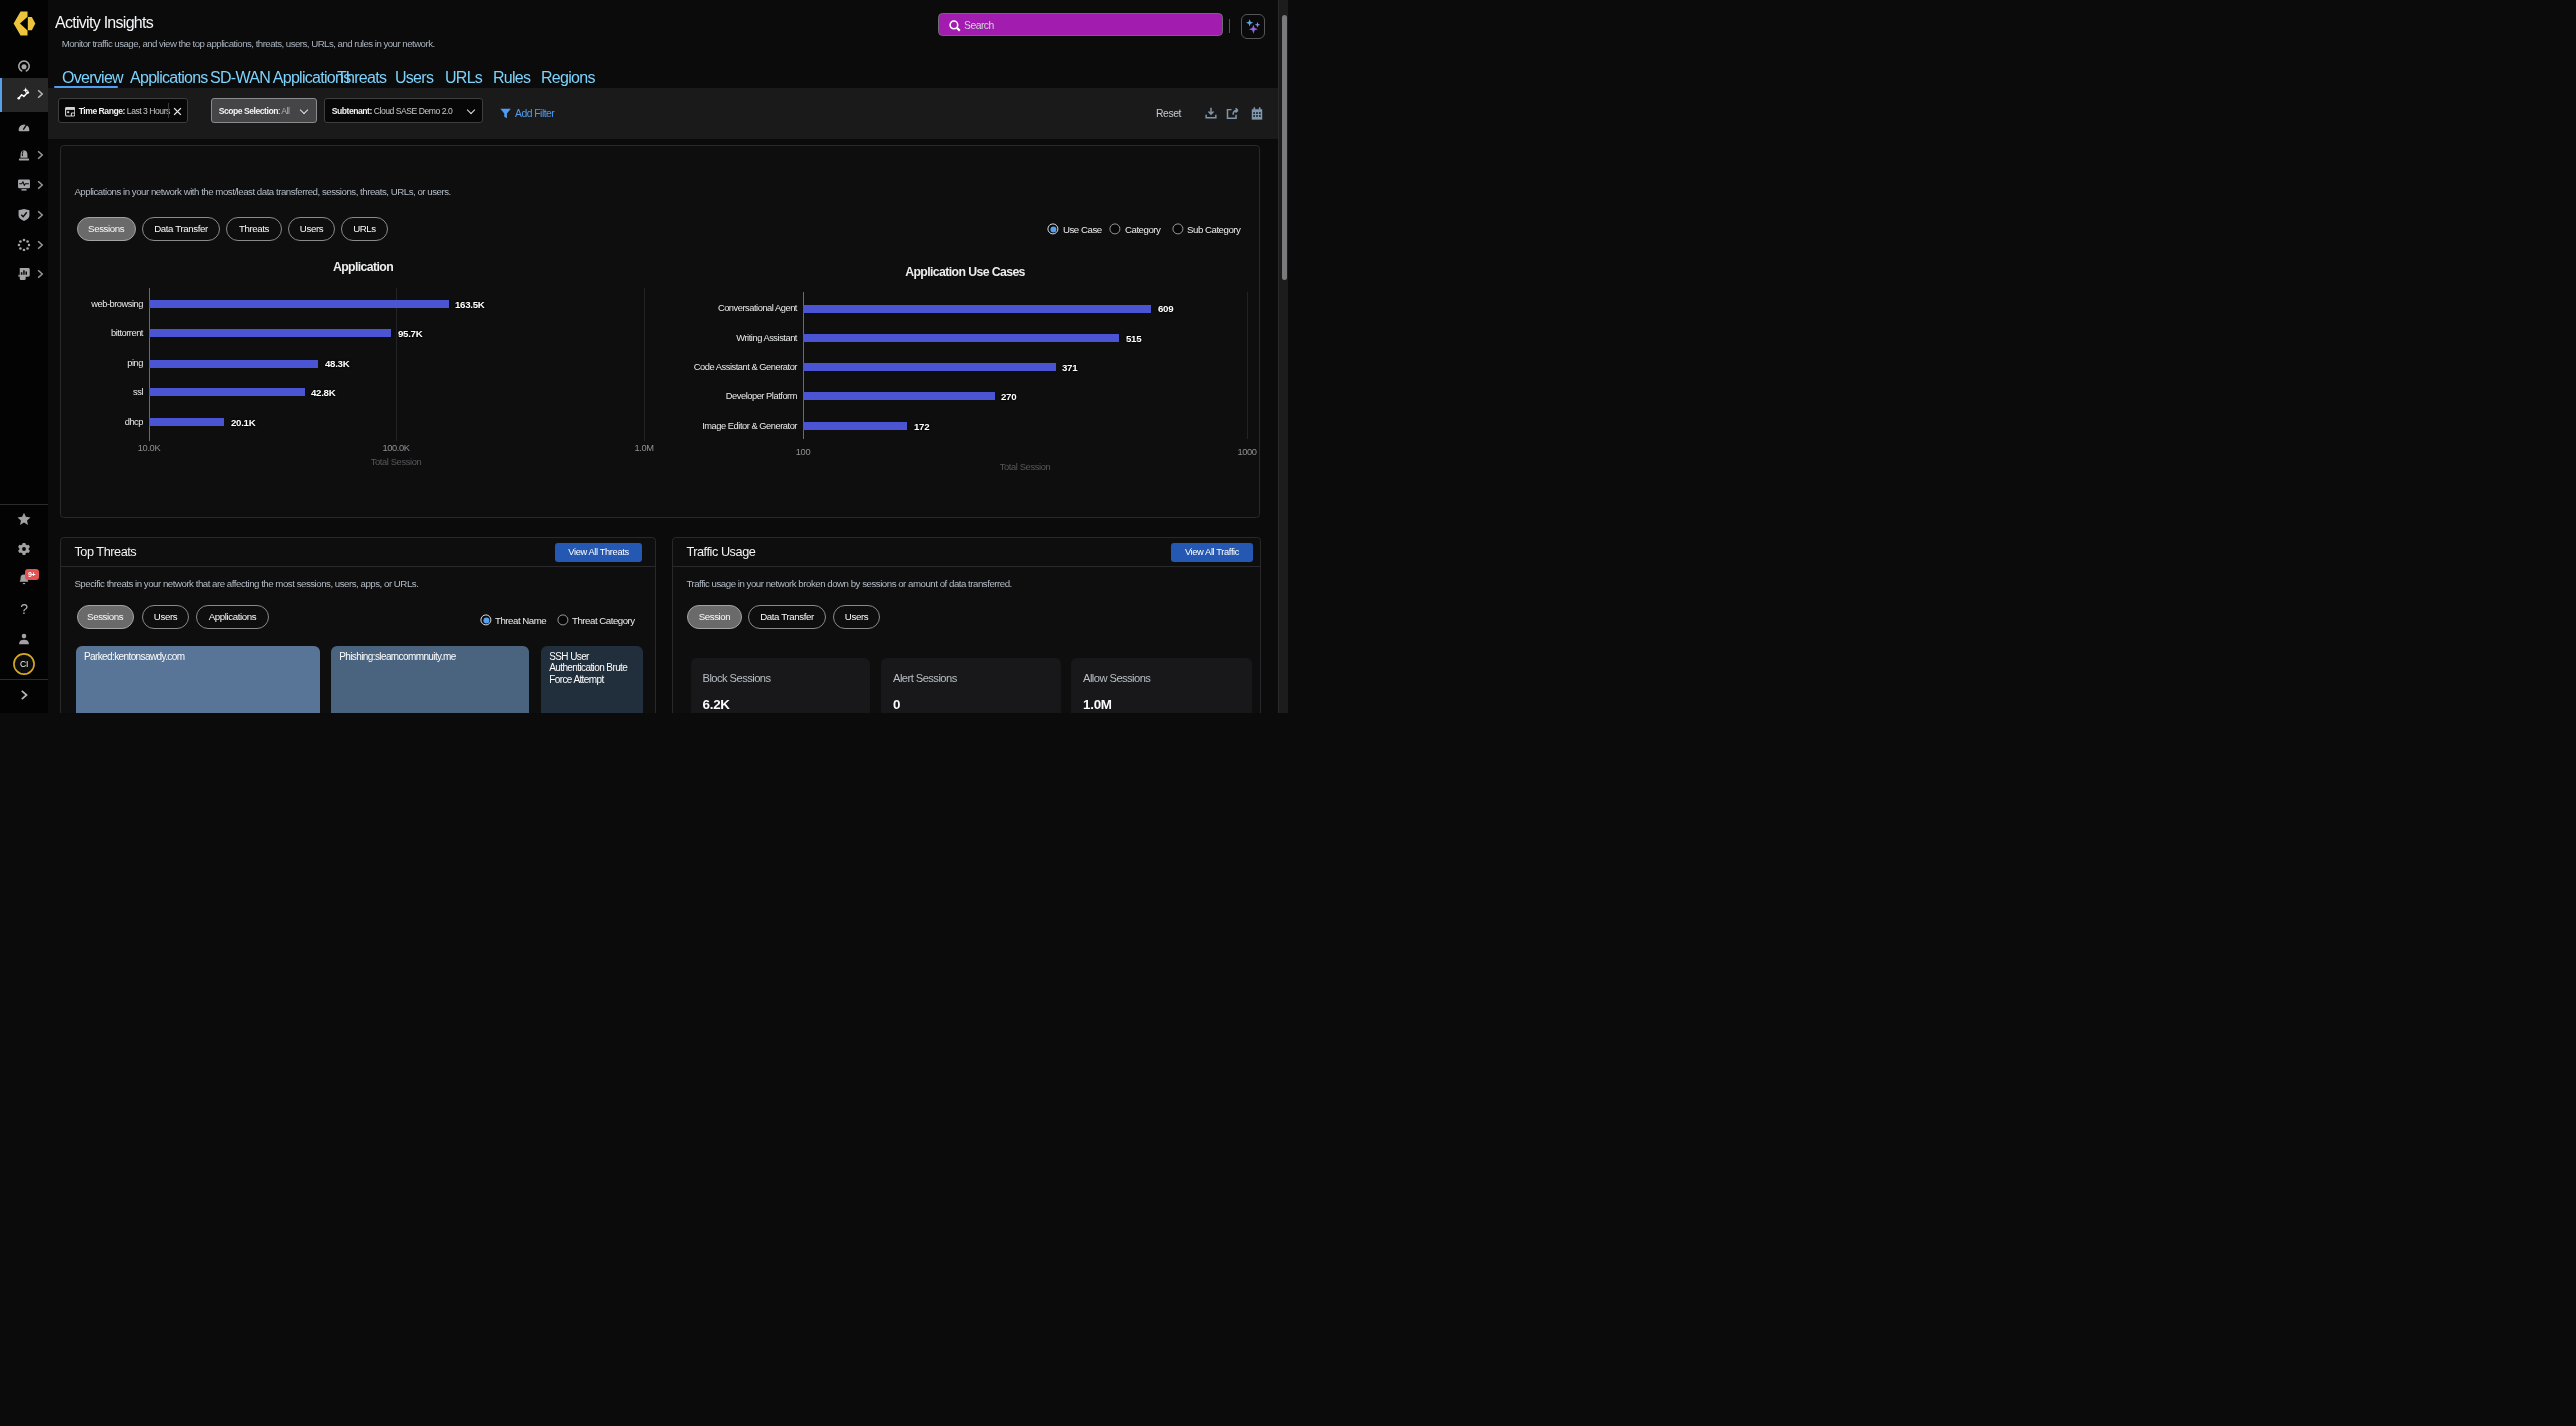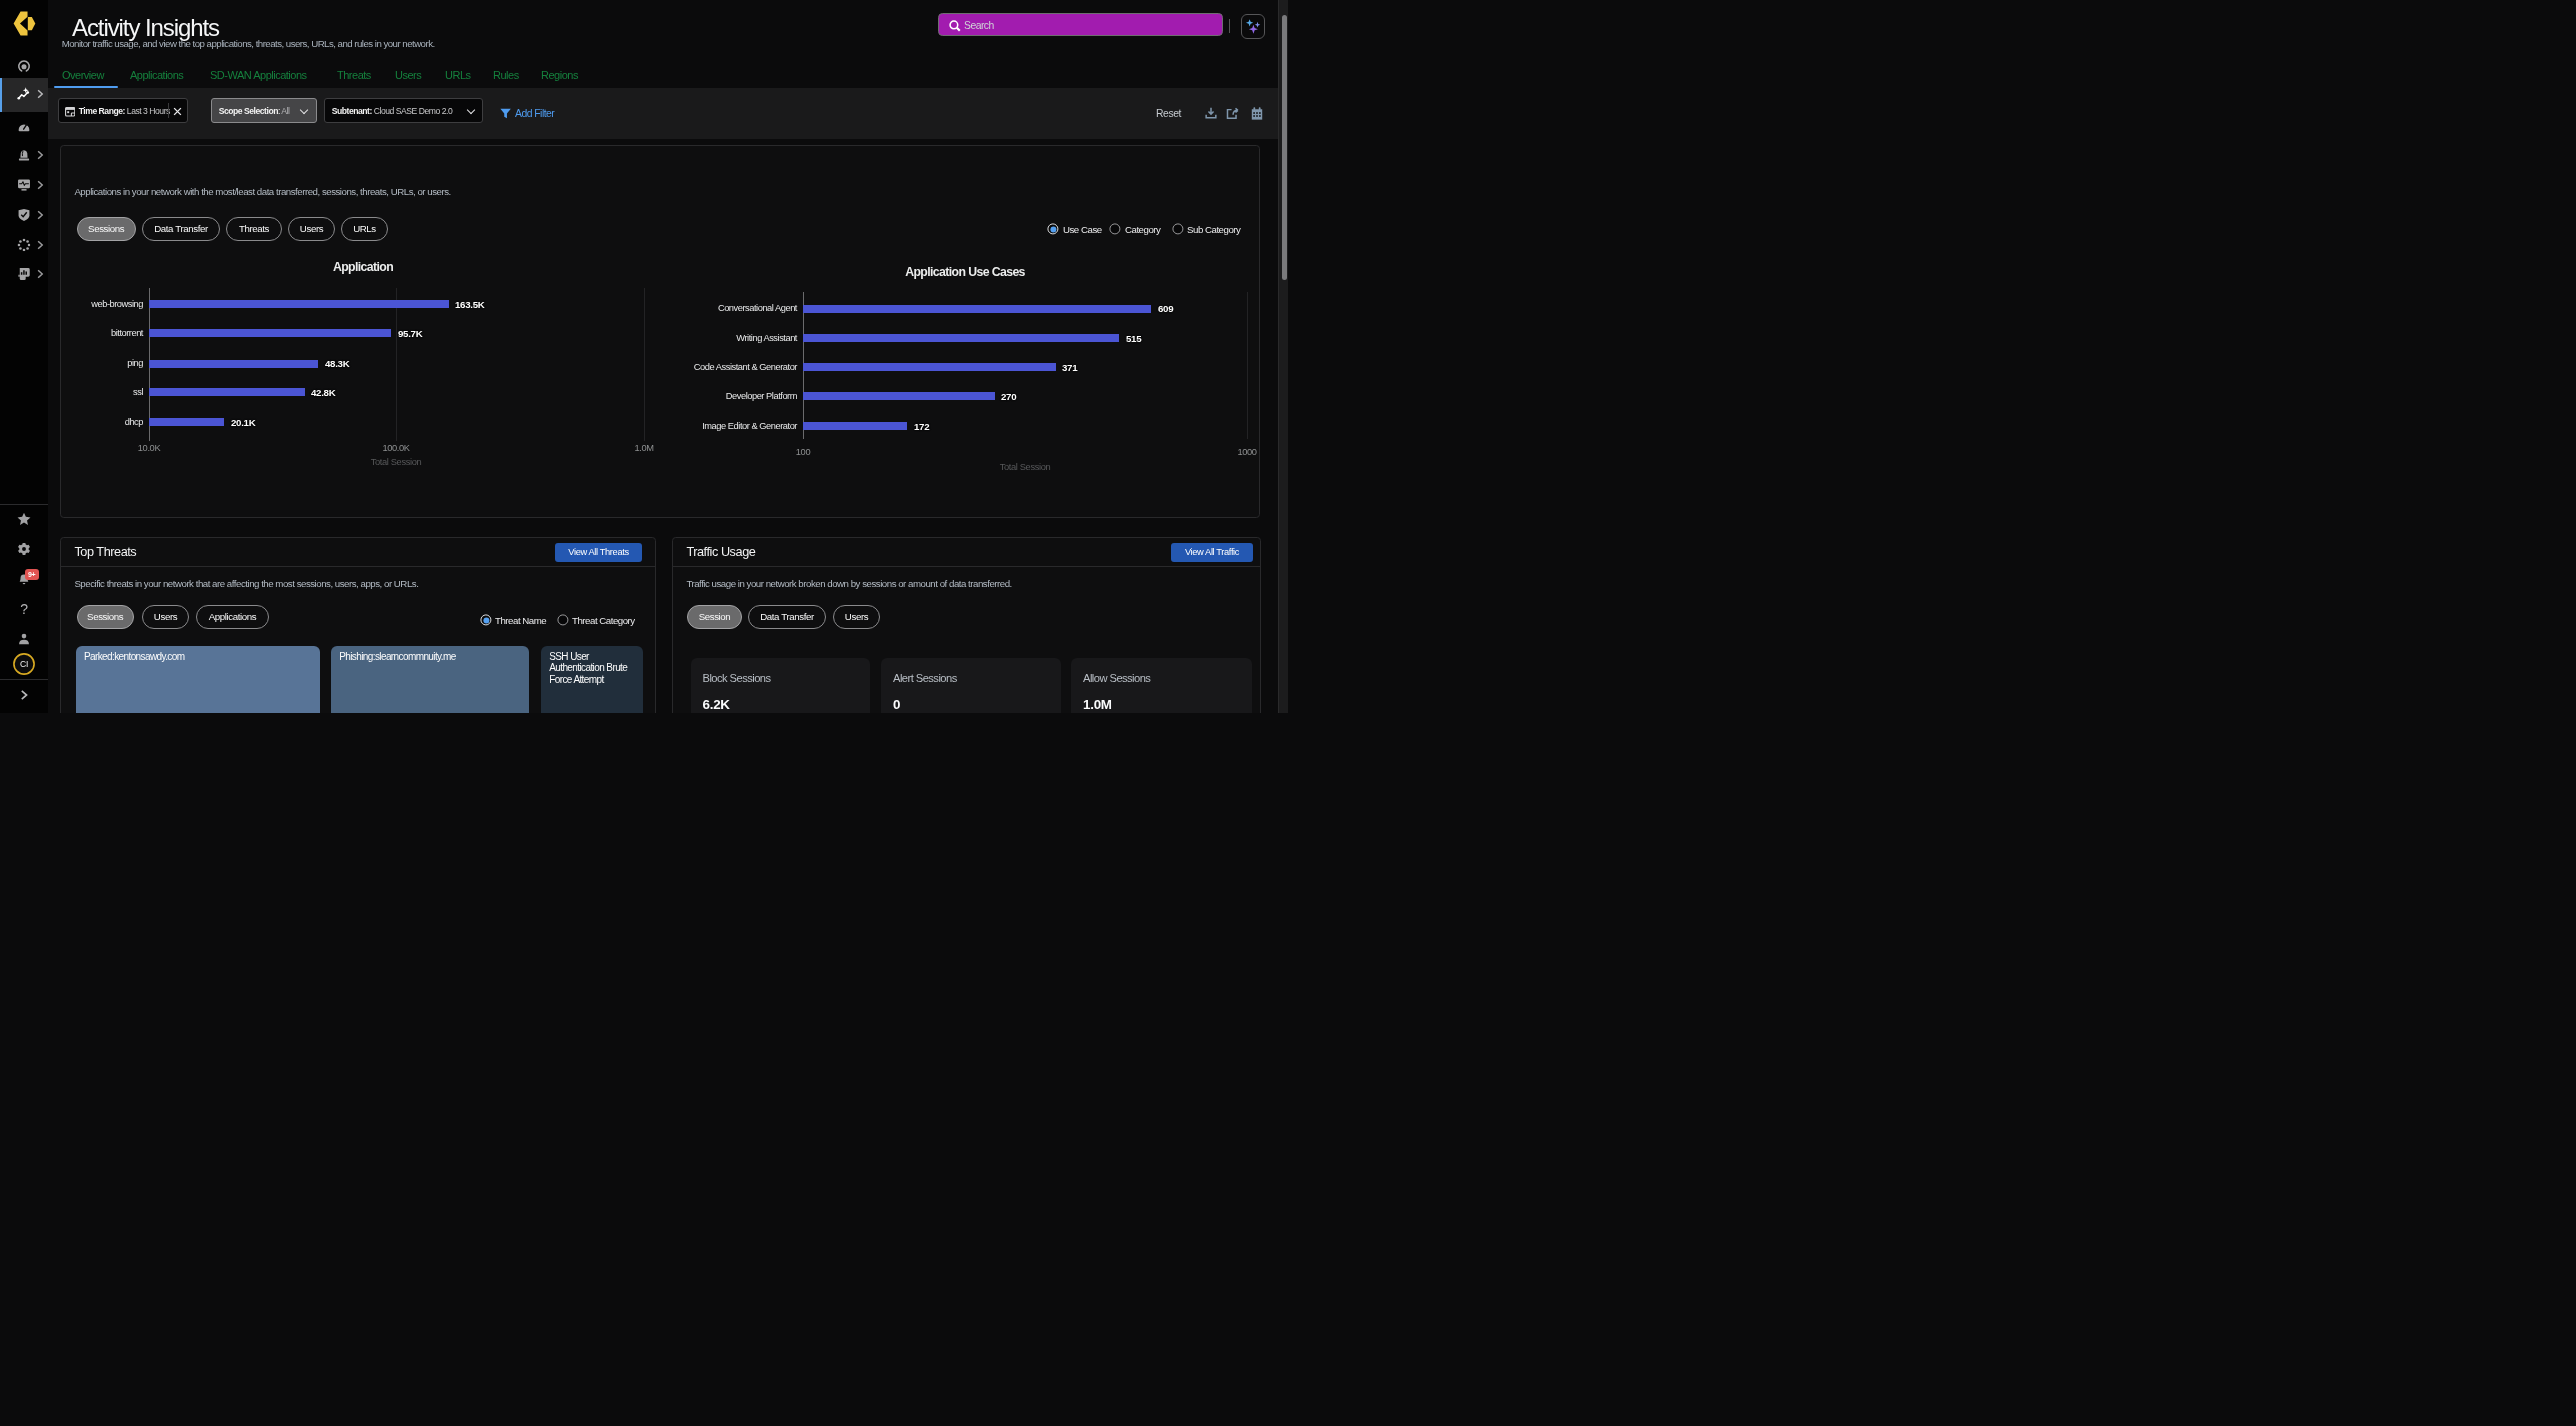--- a/index.html
+++ b/index.html
@@ -8,30 +8,30 @@
 
   
   #sidebar { position:absolute; left:0; top:0; width:48px; height:713px; background:#030303; z-index:5; }
   #sb-active { position:absolute; left:0; top:78px; width:48px; height:34px; background:#272728; }
   #sb-active .bluebar { position:absolute; left:0; top:0; width:2.2px; height:34px; background:#57a0ea; }
   .sb-ic { position:absolute; left:24px; transform:translate(-50%,-50%); }
   .sb-chev { position:absolute; left:40px; transform:translate(-50%,-50%); }
 
   
   #header { position:absolute; left:48px; top:0; width:1240px; height:88px; background:#0b0b0c; }
-  #title { position:absolute; left:24px; top:14px; font-size:24px; letter-spacing:-0.045em; color:#f5f6f7; font-weight:400; }
+  #title { position:absolute; left:7px; top:14px; font-size:16px; letter-spacing:-0.045em; color:#f5f6f7; font-weight:400; }
   #subtitle { position:absolute; left:13.7px; top:38px; font-size:9.7px; letter-spacing:-0.055em; color:#aab3bd; }
   #searchbox { position:absolute; left:890px; top:13.4px; width:285px; height:23px; background:#a21caf; border:0.7px solid #6e6e70; border-radius:4.5px; }
   #searchbox span { position:absolute; left:25px; top:5.2px; font-size:10.4px; color:#cfd3d7; letter-spacing:-0.05em; }
   #sparklebtn { position:absolute; left:1193px; top:14px; width:24px; height:24.6px; border:0.7px solid #565658; border-radius:6px; background:#0a0a0b; }
   #searchdivider { position:absolute; left:1181px; top:19.4px; width:0.7px; height:13.4px; background:#555; }
 
   
   #tabs { position:absolute; left:48px; top:66px; width:1240px; height:22.4px; background:#0b0b0c; }
-  .tab { position:absolute; top:3px; font-size:11px; letter-spacing:-0.045em; color:#15803d; }
+  .tab { position:absolute; top:3px; font-size:16px; letter-spacing:-0.045em; color:#7dd3fc; }
   #tab-underline { position:absolute; left:5.6px; top:20px; width:64px; height:2.2px; background:#4f9cf0; border-radius:1.5px; }
 
   
   #filterband { position:absolute; left:48px; top:88px; width:1240px; height:51px; background:#1a1a1b; }
   .chip { position:absolute; top:10px; height:25px; border-radius:3px; font-size:8.6px; letter-spacing:-0.055em; white-space:nowrap; }
   .chip b { font-weight:700; color:#f2f2f2; }
   .chip .val { color:#c9c9cb; }
   #chip-time { left:9.7px; width:130px; background:#070708; border:0.7px solid #3e3e40; }
   #chip-scope { left:163px; width:106px; background:#454547; border:0.7px solid #8b8b8d; }
   #chip-sub { left:276px; width:159px; background:#070708; border:0.7px solid #3e3e40; }

